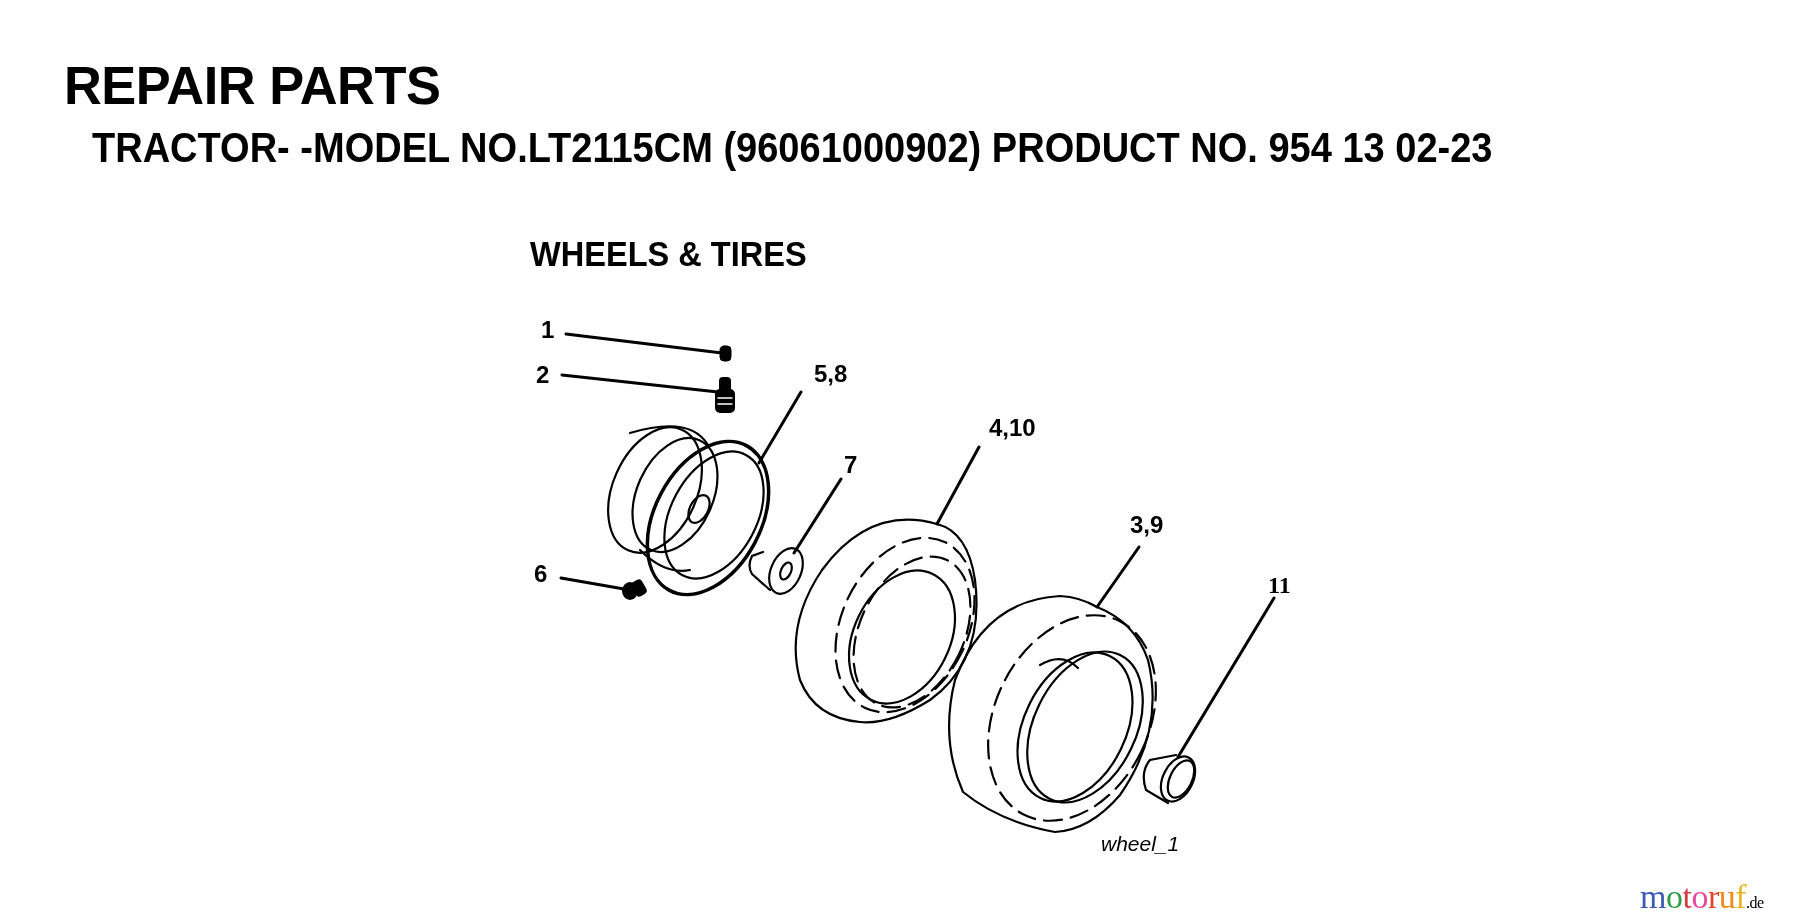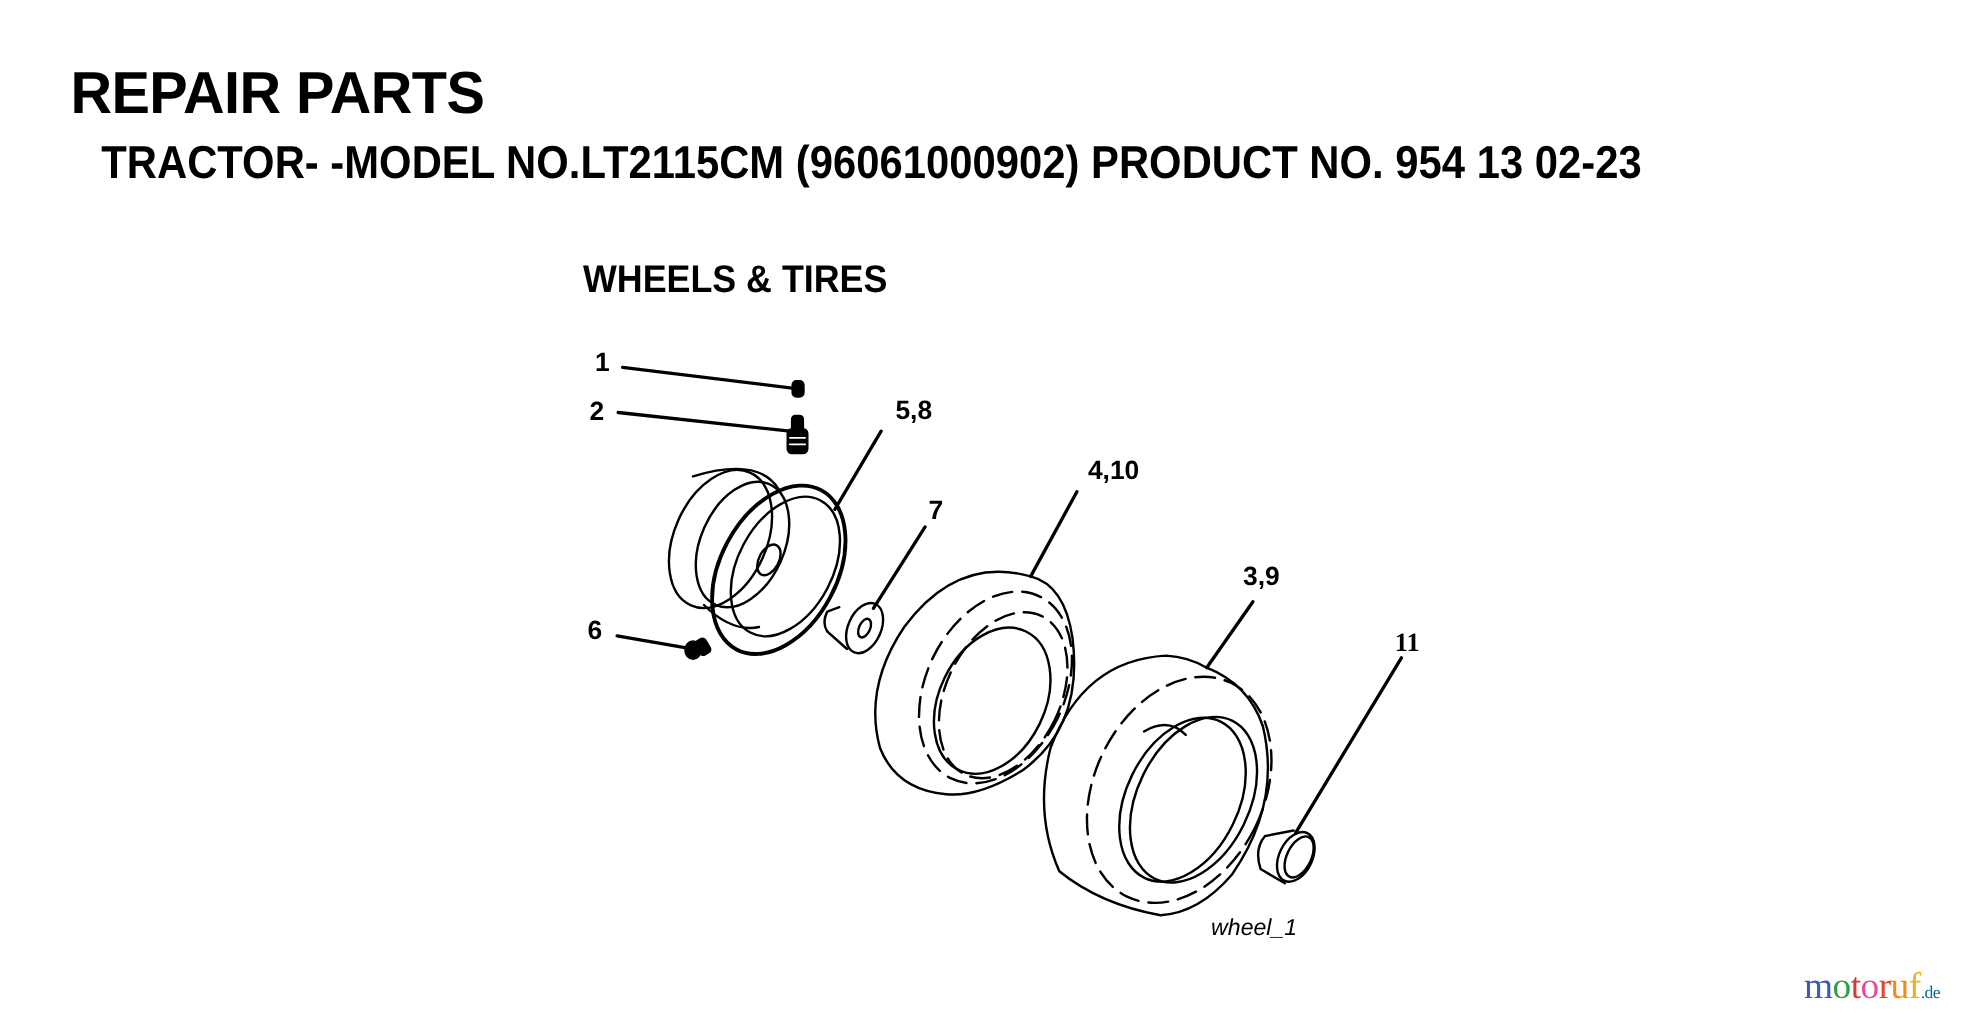--- a/index.html
+++ b/index.html
@@ -4,21 +4,21 @@
 <style>
   html, body { margin:0; padding:0; background:#ffffff; }
   body { width:1800px; height:922px; position:relative; overflow:hidden; font-family:"Liberation Sans", sans-serif; color:#000; }
   .title { position:absolute; left:64px; top:58px; font-size:54px; font-weight:bold; letter-spacing:-0.5px; transform:scaleX(0.97); transform-origin:left top; line-height:1; }
   .subtitle { position:absolute; left:92px; top:127px; font-size:42px; font-weight:bold; white-space:nowrap; line-height:1; transform:scaleX(0.905); transform-origin:left top; }
   .section { position:absolute; left:530px; top:236px; font-size:35px; font-weight:bold; white-space:nowrap; line-height:1; transform:scaleX(0.93); transform-origin:left top; }
   .callout { position:absolute; font-size:24px; font-weight:bold; line-height:1; white-space:nowrap; }
   .figure-id { position:absolute; left:1101px; top:833px; font-size:21px; line-height:1;font-style:italic; }
   .brand { position:absolute; left:1640px; top:880px; font-family:"Liberation Serif", serif; font-size:34px; line-height:1; letter-spacing:-0.5px; }
   .brand .l1{color:#3b5bb5}.brand .l2{color:#2e9e48}.brand .l3{color:#d23c3c}.brand .l4{color:#e64a9a}.brand .l5{color:#e1452b}.brand .l6{color:#f08a1c}.brand .l7{color:#e8b420}
-  .brand .tld { font-size:16px; color:#0369a1; }
+  .brand .tld { font-size:16px; color:#000000; }
   svg.drawing { position:absolute; left:0; top:0; }
 </style>
 </head>
 <body>
 
 <div class="title">REPAIR PARTS</div>
 <div class="subtitle">TRACTOR- -MODEL NO.LT2115CM (96061000902) PRODUCT NO. 954 13 02-23</div>
 <div class="section">WHEELS &amp; TIRES</div>
 
 <svg class="drawing" width="1800" height="922" viewBox="0 0 1800 922" fill="none" stroke="#000" stroke-linecap="round">

